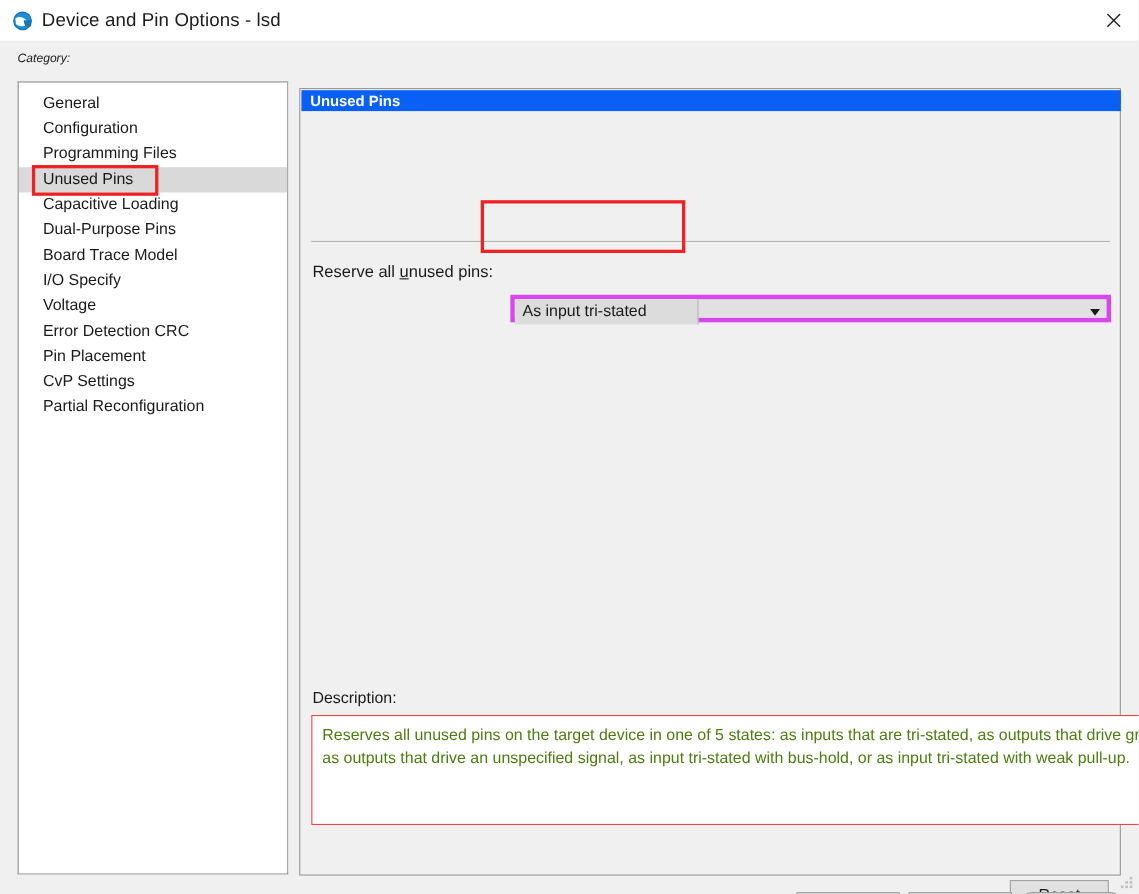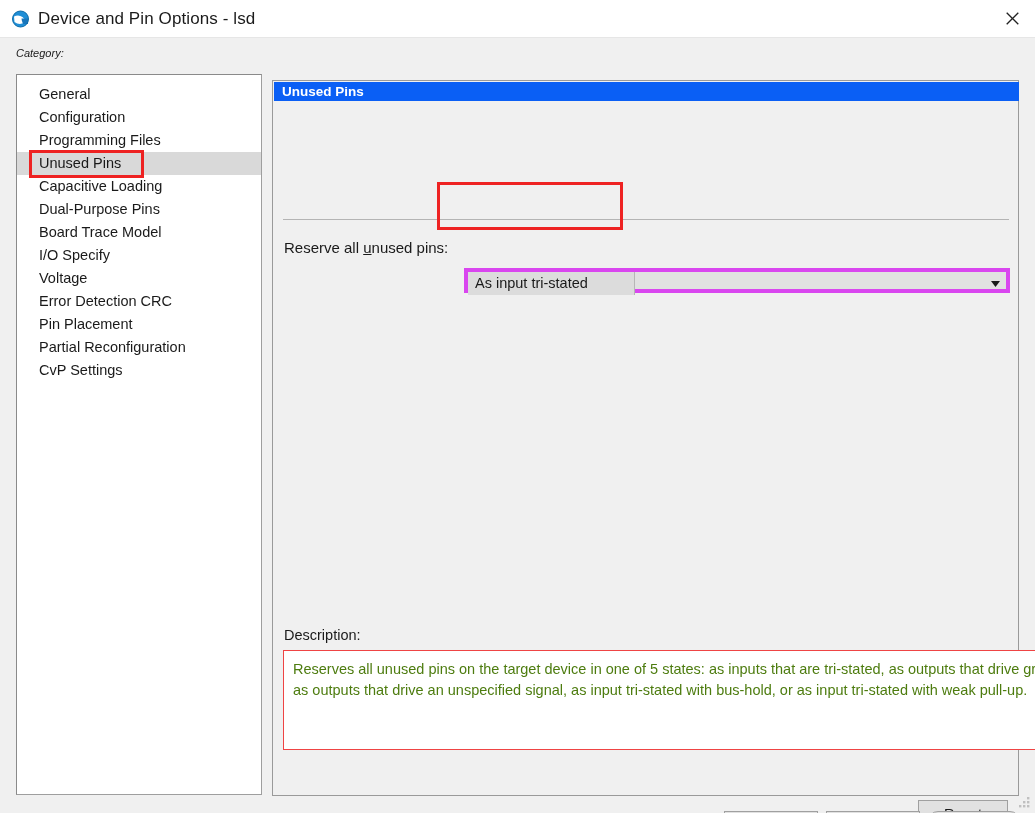--- a/index.html
+++ b/index.html
@@ -276,22 +276,22 @@
     <div class="cat-item">Configuration</div>
     <div class="cat-item">Programming Files</div>
     <div class="cat-item selected">Unused Pins</div>
     <div class="cat-item">Capacitive Loading</div>
     <div class="cat-item">Dual-Purpose Pins</div>
     <div class="cat-item">Board Trace Model</div>
     <div class="cat-item">I/O Specify</div>
     <div class="cat-item">Voltage</div>
     <div class="cat-item">Error Detection CRC</div>
     <div class="cat-item">Pin Placement</div>
+    <div class="cat-item">CvP Settings</div>
     <div class="cat-item">Partial Reconfiguration</div>
-    <div class="cat-item">CvP Settings</div>
   </div>
 
   <div class="right-panel">
 
     <div class="panel-header">Unused Pins</div>
 
 
     <div class="hsep"></div>
 
     <div class="reserve-row">

